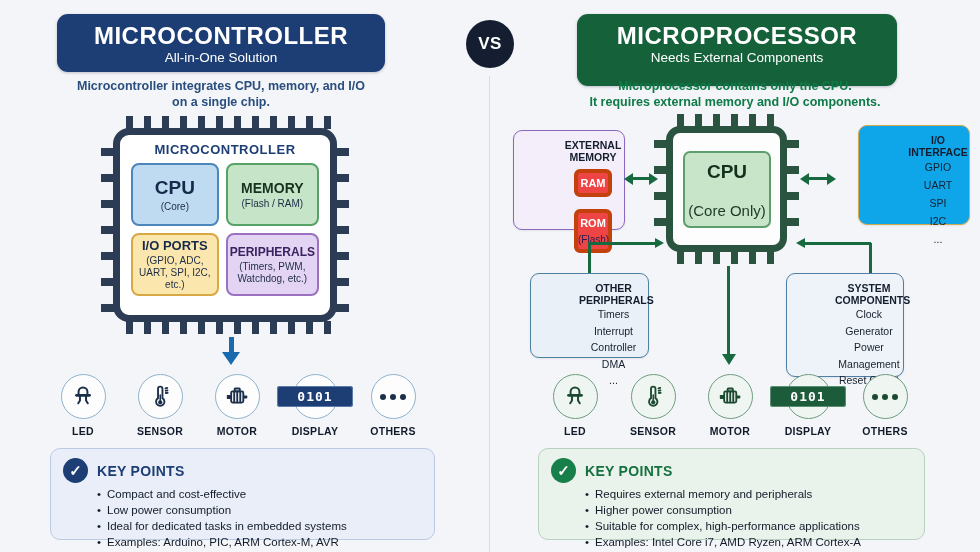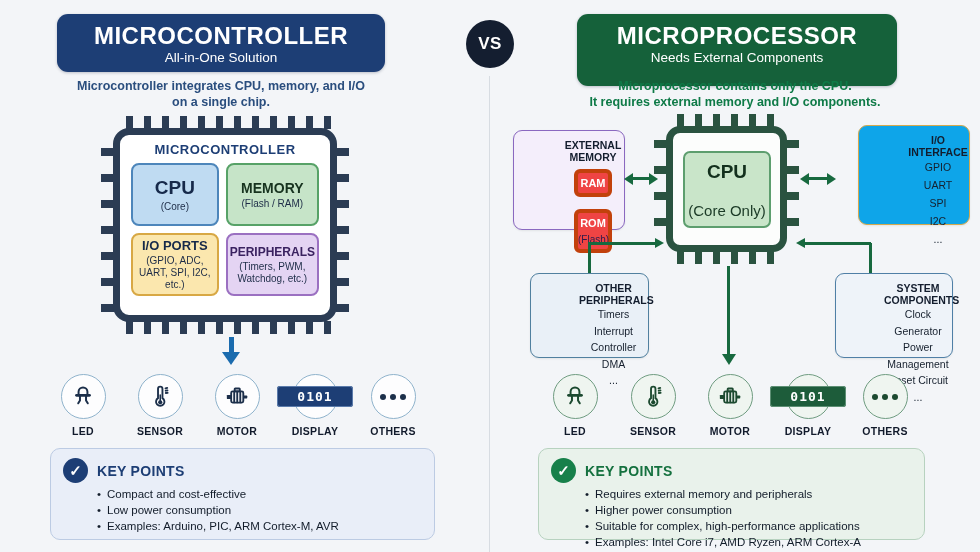--- a/index.html
+++ b/index.html
@@ -87,21 +87,21 @@
   .rbox { border-radius:9px; text-align:center; box-shadow:0 1px 2px rgba(20,40,30,.08);padding-left:48px; }
   .rbox .bt { font-size:10.5px; font-weight:800; color:#131d2e; padding-top:8px; }
   .rbox .bi { font-size:10.5px; color:#16202e; line-height:18.5px; }
   .box-extmem { left:513px; top:130px; width:112px; height:100px; background:#f4eefb; border:1.5px solid #8a68c0; }
   .mem-slab { margin:6px 12px 12px 12px; border-radius:6px; background:#ef4444; border:4px solid #c2410c; }
   .mem-slab .w { color:#fff; font-weight:800; font-size:11px; line-height:20px; }
   .mem-slab .d { color:#2a1b4d; font-size:10px; line-height:13px; padding-bottom:3px; }
   .box-io { left:858px; top:125px; width:112px; height:100px; background:#0ea5e9; border:1.5px solid #d3a94e; }
   .box-io .bi { line-height:18px; }
   .box-operiph { left:530px; top:273px; width:119px; height:85px; background:#e9f0f7; border:1.5px solid #50809f; }
-  .box-syscomp { left:835px; top:273px; width:118px; height:85px; background:#eef3f9; border:1.5px solid #4f7fa6; }
+  .box-syscomp { left:786px; top:273px; width:118px; height:104px; background:#eef3f9; border:1.5px solid #4f7fa6; }
   .box-operiph .bi, .box-syscomp .bi { line-height:16.5px; }
 
   
   .chipR { --pc:var(--right-chip-border,#2a5340); }
   .chipR .body { left:666px; top:126px; width:121px; height:126px; background:#fcfdfc;
     border:7px solid var(--right-chip-border,#2a5340); border-radius:14px; }
   .chipR .pt { left:677px; top:114px; width:97px; height:13px; }
   .chipR .pb { left:677px; top:251px; width:97px; height:13px; }
   .chipR .pl { left:654px; top:140px; width:13px; height:100px; }
   .chipR .pr { left:786px; top:140px; width:13px; height:100px; }
@@ -249,20 +249,23 @@
         <div class="kp-title">KEY POINTS</div>
       </div>
       <div class="kp-items">
         <div class="kp-item">
             <span>Compact and cost-effective</span>
           </div>
         <div class="kp-item">
             <span>Low power consumption</span>
           </div>
         <div class="kp-item">
+            <span>Ideal for dedicated tasks in embedded systems</span>
+          </div>
+        <div class="kp-item">
             <span>Examples: Arduino, PIC, ARM Cortex-M, AVR</span>
           </div>
       </div>
     </div>
   </div>
 
   <div>
     <div class="abs hdr hdr-right">
       <div class="hdr-title">MICROPROCESSOR</div>
       <div class="hdr-sub">Needs External Components</div>

